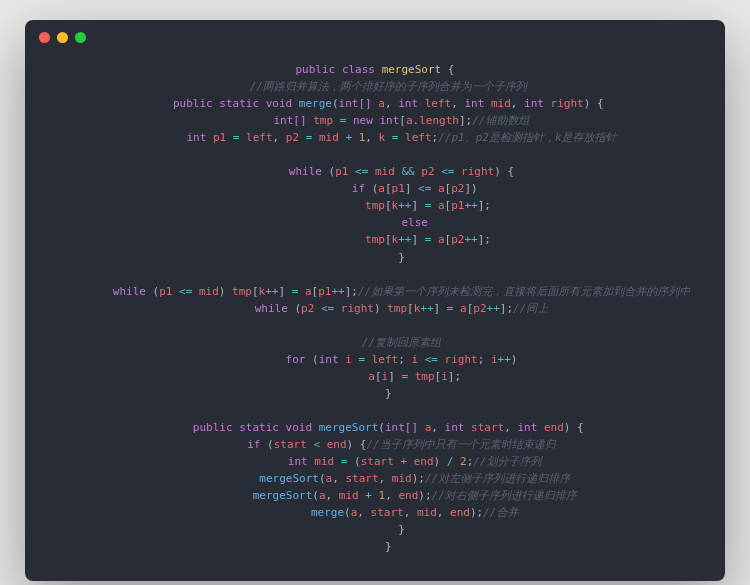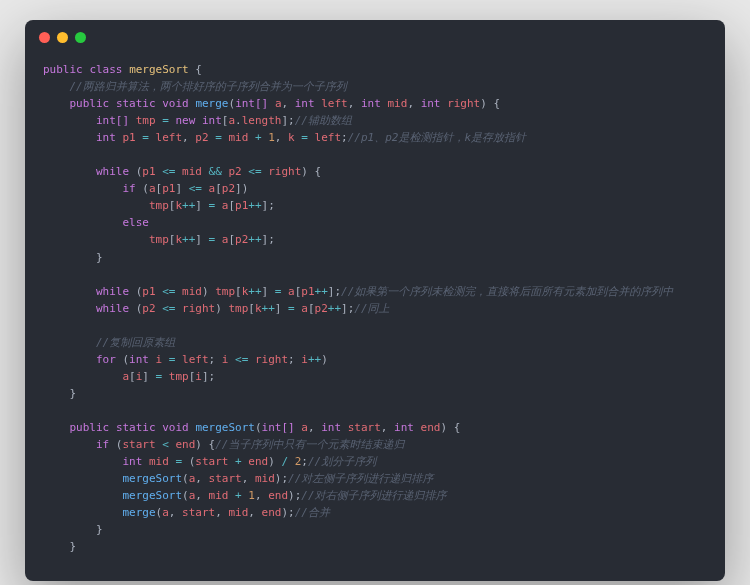--- a/index.html
+++ b/index.html
@@ -31,20 +31,21 @@
   .dot.red { background: #ff5f56; }
   .dot.yellow { background: #ffbd2e; }
   .dot.green { background: #27c93f; }
   .code {
     padding: 12px 18px 26px 18px;
     font-size: 11px;
     line-height: 1.55;
     color: #abb2bf;
     white-space: pre;
     font-family: inherit;
+    text-align: center;
   }
   .kw { color: #c678dd; }      
   .kw2 { color: #c678dd; }     
   .type { color: #c678dd; }    
   .cls { color: #e5c07b; }     
   .fn { color: #61afef; }      
   .var { color: #e06c75; }     
   .num { color: #d19a66; }     
   .op { color: #56b6c2; }      
   .pn { color: #abb2bf; }      

